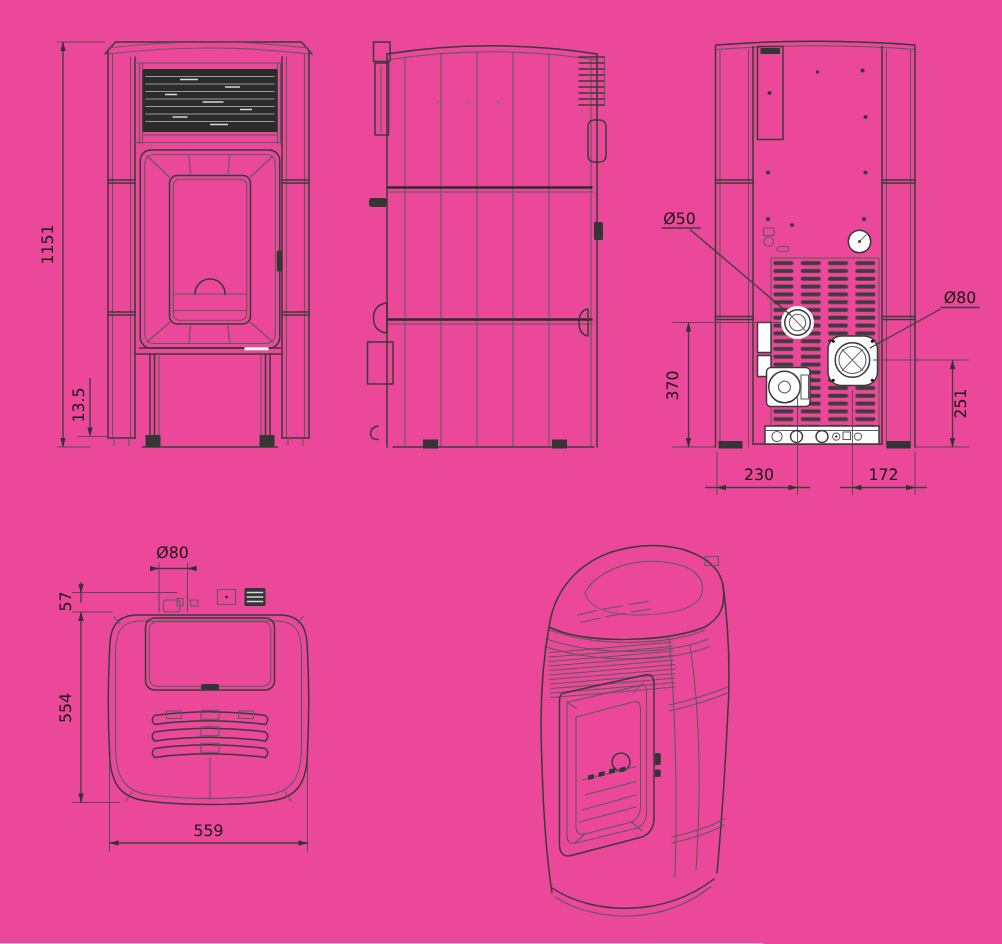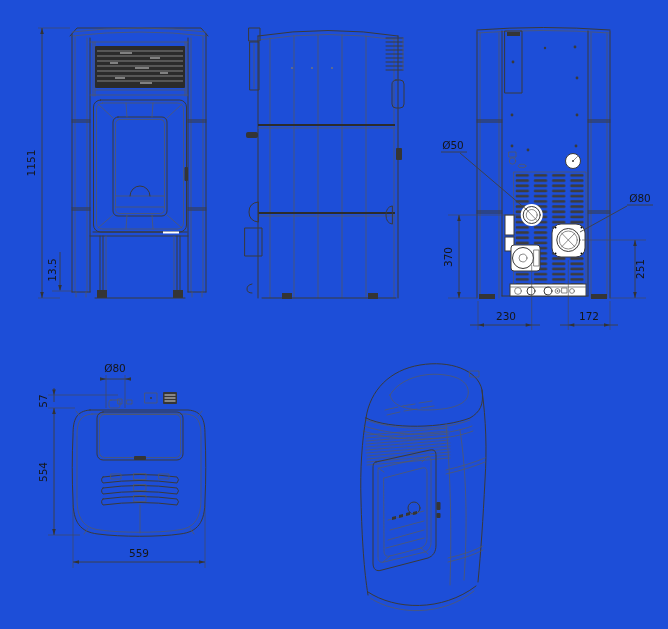--- a/index.html
+++ b/index.html
@@ -1,16 +1,16 @@
 <!DOCTYPE html>
 <html><head>
 <meta charset="utf-8">
 <style>
   html,body{margin:0;padding:0;background:#fff;}
-  .canvas{position:relative;width:668px;height:629px;background:#1d4ed8;overflow:hidden;
+  .canvas{position:relative;width:668px;height:629px;background:#ec4899;overflow:hidden;
           font-family:"DejaVu Sans",sans-serif;}
   svg{position:absolute;left:0;top:0;}
   .ln  {fill:none;stroke:#3a3a3a;stroke-width:1;stroke-linecap:round;stroke-linejoin:round;}
   .ln2 {fill:none;stroke:#5a5a5a;stroke-width:0.7;stroke-linecap:round;stroke-linejoin:round;}
   .thick{fill:none;stroke:#2c2c2c;stroke-width:1.8;}
   .dim {fill:none;stroke:#3f3f3f;stroke-width:0.9;}
   .ext {fill:none;stroke:#4a4a4a;stroke-width:0.6;}
   .arr {fill:#333;stroke:none;}
   .wh  {fill:#fff;}
   .whl {fill:#fff;stroke:#3a3a3a;stroke-width:1;}

